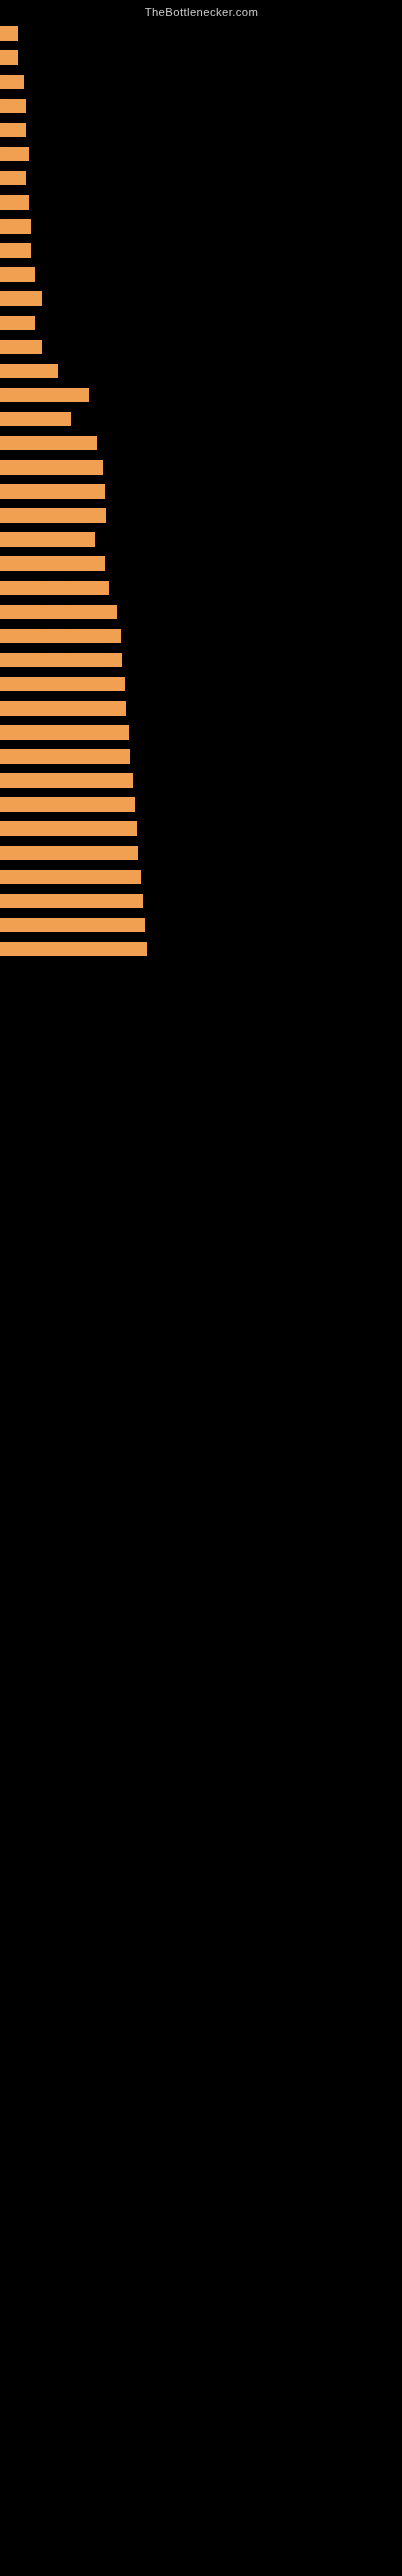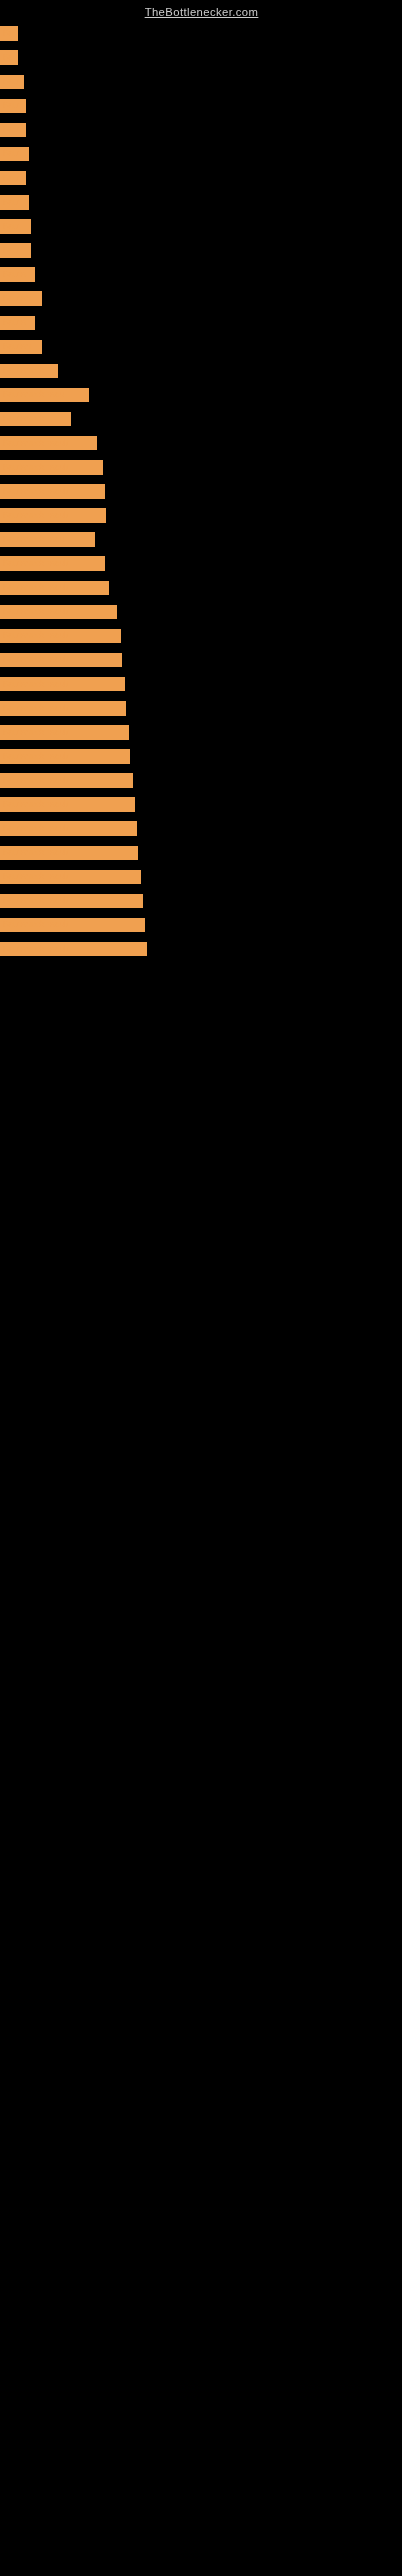--- a/index.html
+++ b/index.html
@@ -13,21 +13,20 @@
       min-height: 2576px;
       font-family: Arial, sans-serif;
       position: relative;
     }
     .site-title {
       color: #cccccc;
       font-size: 11.3px;
       text-align: center;
       padding: 6.4px 0 3.2px 0;
       letter-spacing: 0.4px;
-      text-decoration: underline;
     }
     .bar-row {
       display: flex;
       align-items: center;
       margin-bottom: 0px;
       padding: 4.8px 0;
     }
     .bar-label {
       color: #f0a050;
       background-color: #f0a050;

